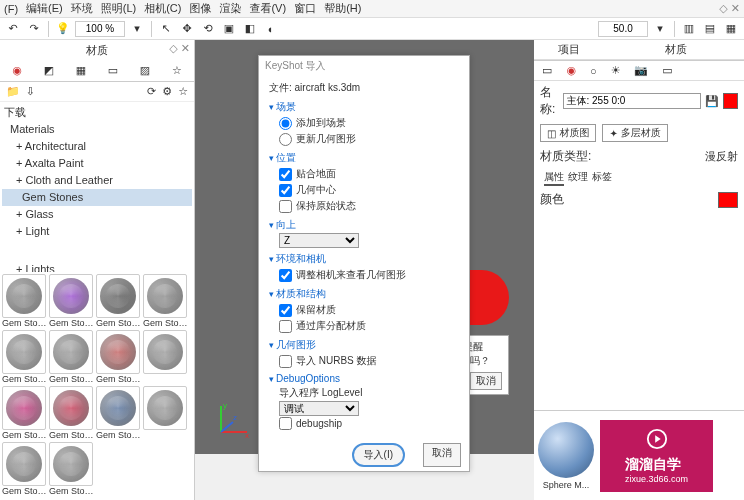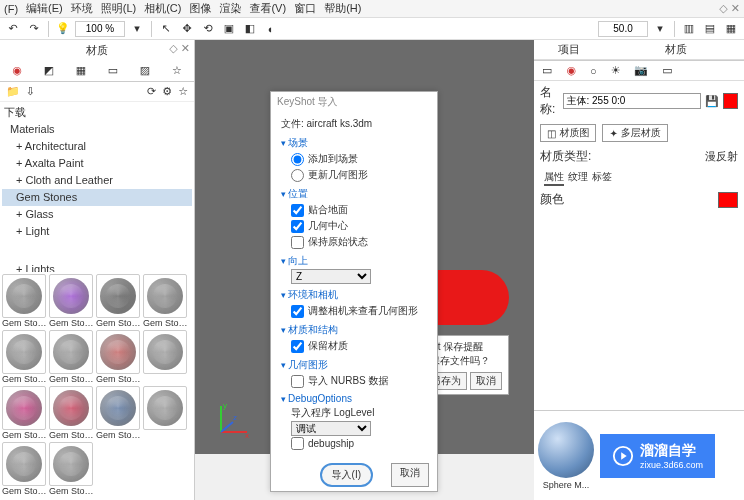--- a/index.html
+++ b/index.html
@@ -29,21 +29,21 @@
 .orb::after { content:""; position:absolute; inset:6px; border-radius:50%; background:conic-gradient(from 0deg, #fff3, transparent, #fff2, transparent, #fff3); }
 .thumb-label { font-size:9px; white-space:nowrap; overflow:hidden; text-overflow:ellipsis; display:block; }
 
 .viewport { flex:1; background:#6b6b6b; position:relative; }
 .red-shape { position:absolute; right:25px; top:230px; width:90px; height:55px; background:#e81818; border-radius:12px 40px 40px 12px; }
 .save-prompt { position:absolute; right:25px; top:295px; background:#fff; border:1px solid #aaa; padding:4px 6px; font-size:10px; width:96px; }
 .save-prompt .btns { display:flex; gap:3px; margin-top:4px; justify-content:flex-end; }
 .btn-small { border:1px solid #999; padding:1px 5px; background:#f5f5f5; font-size:10px; }
 .axis { position:absolute; left:18px; bottom:60px; width:40px; height:40px; }
 
-.dialog { position:absolute; left:270px; top:55px; width:168px; background:#fff; border:1px solid #aaa; font-size:10px; box-shadow:0 0 6px #0003;margin-top:36px; }
+.dialog { position:absolute; left:258px; top:55px; width:212px; background:#fff; border:1px solid #aaa; font-size:10px; box-shadow:0 0 6px #0003; }
 .dialog-title { padding:3px 6px; color:#888; font-size:10px; }
 .dialog-body { padding:4px 10px 8px; }
 .dlg-row { padding:1px 0; }
 .dlg-section { color:#1066cc; padding-top:4px; cursor:default; }
 .dlg-section::before { content:"▾ "; font-size:9px; }
 .dlg-radio, .dlg-check { display:flex; align-items:center; gap:4px; padding:1px 0 1px 10px; }
 .dlg-check input, .dlg-radio input { margin:0; }
 .dlg-select { width:80px; margin-left:10px; border:1px solid #999; font-size:10px; }
 .dialog-footer { display:flex; justify-content:flex-end; gap:18px; padding:4px 8px 4px; }
 .dlg-btn { border:1px solid #999; padding:2px 8px; background:#f5f5f5; }
@@ -54,21 +54,21 @@
 .prop-row { display:flex; align-items:center; padding:3px 6px; gap:4px; }
 .prop-label { font-size:12px; }
 .prop-input { flex:1; border:1px solid #999; height:16px; font-size:10px; padding:0 2px; }
 .swatch { width:20px; height:16px; background:#f00; border:1px solid #666; }
 .btn-group { display:flex; gap:6px; padding:3px 6px; }
 .btn-toggle { border:1px solid #999; padding:1px 6px; font-size:10px; display:flex; align-items:center; gap:3px; }
 .sub-tabs { display:flex; gap:4px; padding:2px 10px; font-size:10px; }
 .sub-tabs span.active { border-bottom:2px solid #555; }
 .lib-area { position:absolute; bottom:0; right:0; width:210px; height:90px; border-top:1px solid #ccc; display:flex; align-items:center; padding:4px; gap:6px; }
 .sphere-preview { width:56px; height:56px; border-radius:50%; background:radial-gradient(circle at 35% 30%, #cfe0f5, #6890c0 60%, #3a5a80); }
-.logo-box { background:#3b82f6; color:#fff; padding:8px 12px; display:flex; align-items:center; gap:6px; font-size:14px; }
+.logo-box { background:#be185d; color:#fff; padding:8px 25px; display:flex; align-items:center; gap:6px; font-size:14px;flex-direction:column; }
 .close-x { position:absolute; top:2px; right:4px; font-size:11px; color:#888; cursor:default; }
 </style>
 </head>
 <body>
 
 <div class="menubar">
   <span>(F)</span>
   <span>编辑(E)</span>
   <span>环境</span>
   <span>照明(L)</span>
@@ -129,21 +129,21 @@
         <span>☆</span>
       </div>
     </div>
     <div class="tree" style="height:170px">
       <div class="tree-item">下载</div>
       <div class="tree-item" style="padding-left:8px">Materials</div>
       <div id="tree-items">
           <div class="tree-item" style="padding-left: 14px;">+ Architectural</div>
           <div class="tree-item" style="padding-left: 14px;">+ Axalta Paint</div>
           <div class="tree-item" style="padding-left: 14px;">+ Cloth and Leather</div>
-          <div class="tree-item sel" style="padding-left: 14px;">  Gem Stones</div>
+          <div class="tree-item sel" style="padding-left: 20px;">  Gem Stones</div>
           <div class="tree-item" style="padding-left: 14px;">+ Glass</div>
           <div class="tree-item" style="padding-left: 14px;">+ Light</div>
           <div class="tree-item" style="padding-left: 14px; margin-top: 21px;">+ Lights</div>
           <div class="tree-item" style="padding-left: 14px;">+ Liquids</div>
         </div>
     </div>
     <div class="thumbs" style="flex:1">
         <div class="thumb">
           <div class="thumb-img">
             <div class="orb" style="color: rgb(119, 119, 119);"></div>
@@ -338,20 +338,24 @@
     <label class="dlg-check">
         <input type="checkbox" checked="" style="">
         <span>调整相机来查看几何图形</span>
       </label>
 
     <div class="dlg-row dlg-section">材质和结构</div>
     <label class="dlg-check">
         <input type="checkbox" checked="" style="">
         <span>保留材质</span>
       </label>
+    <label class="dlg-check">
+        <input type="checkbox" style="">
+        <span>通过库分配材质</span>
+      </label>
 
     <div class="dlg-row dlg-section">几何图形</div>
     <label class="dlg-check">
         <input type="checkbox" style="">
         <span>导入 NURBS 数据</span>
       </label>
 
     <div class="dlg-row dlg-section">DebugOptions</div>
     <div class="dlg-row" style="padding-left:10px"><span>导入程序 LogLevel</span></div>
     <select class="dlg-select"><option>调试</option></select>

